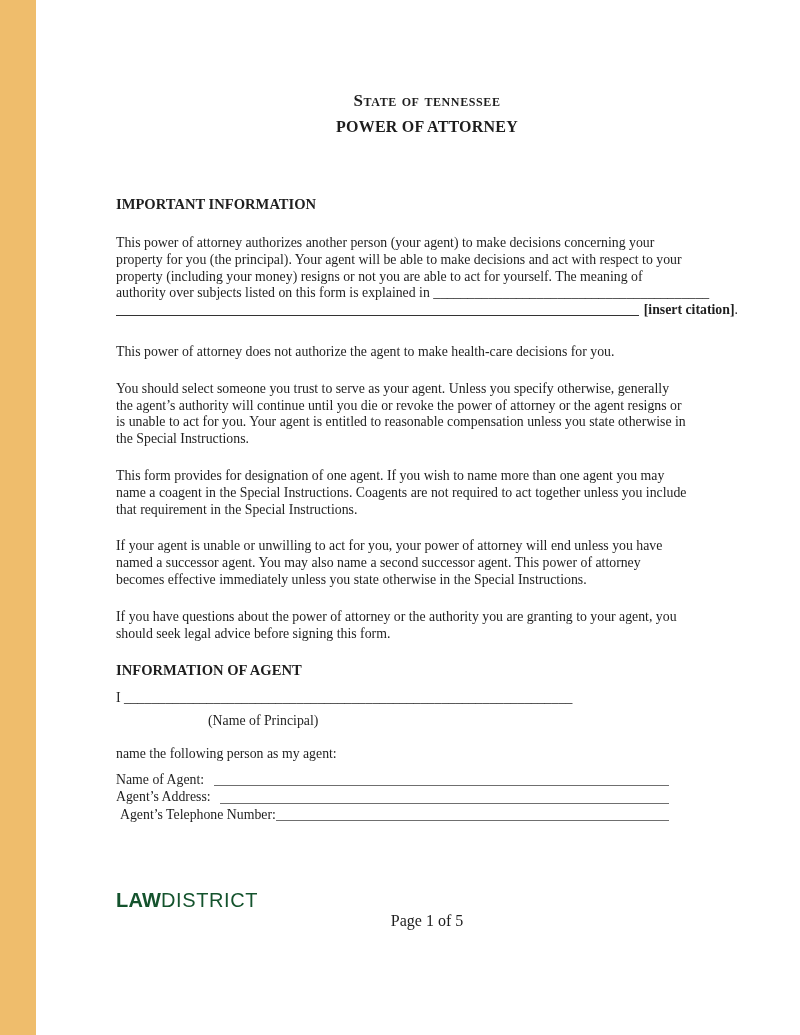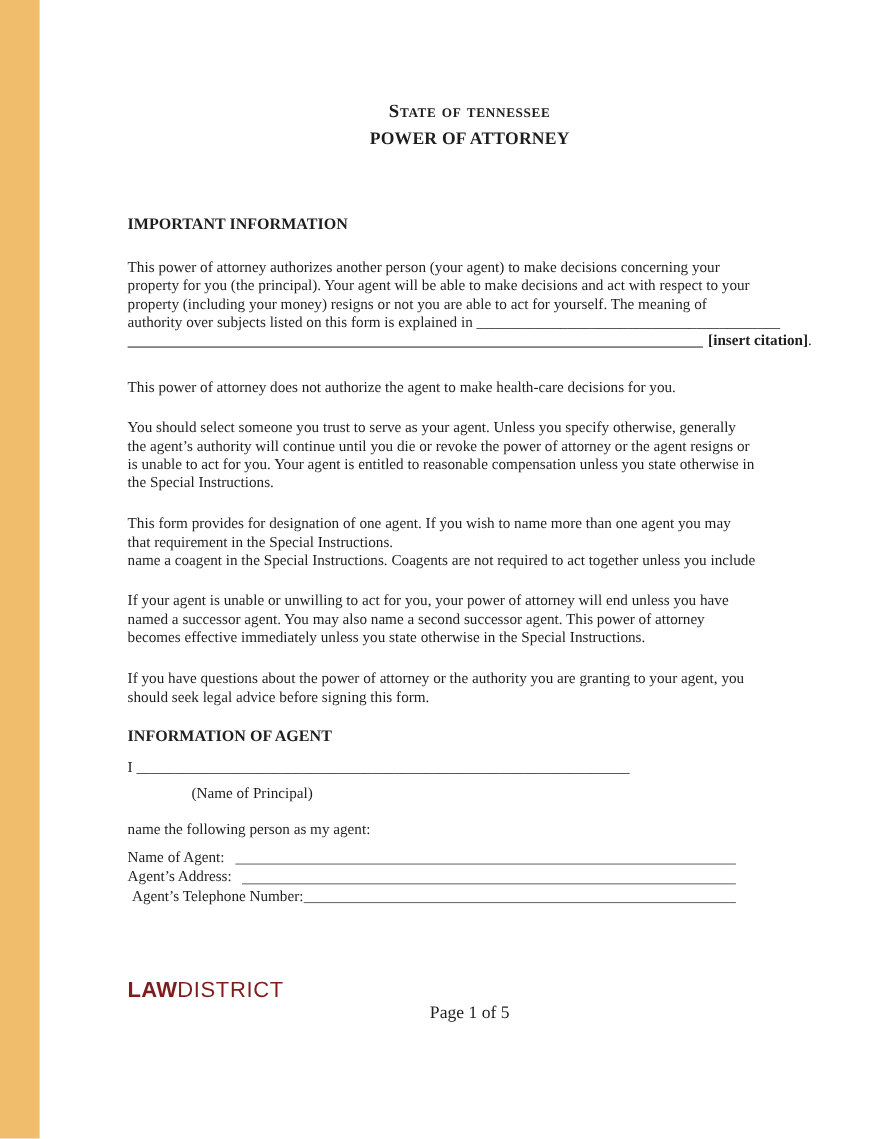--- a/index.html
+++ b/index.html
@@ -33,32 +33,32 @@
   }
   .h { font-weight: bold; font-size: 14.6px; line-height: 17px; }
   #h-important { margin-top: 56px; }
   .para { margin: 0 0 20px 0; }
   #p1 { margin-top: 22px; margin-bottom: 25px; }
   .citeline { display: flex; align-items: flex-end; line-height: 16.8px; height: 16.8px; }
   .citeline .rule { flex: 1; border-bottom: 1.2px solid #333333; margin-bottom: 3px; margin-right: 5px; }
   .cite-bold { font-weight: bold; }
   #h-designation { margin-top: 14px; }
   .principal-line { margin-top: 10px; line-height: 17px; white-space: pre; }
-  .principal-caption { margin: 6px 0 0 58px; line-height: 17px; }
+  .principal-caption { margin: 6px 0 0 92px; line-height: 17px; }
   .agent-intro { margin-top: 17px; line-height: 16.8px; }
   .fields { width: 553px; margin-top: 8px; }
   .frow { display: flex; line-height: 17.3px; height: 17.3px; }
   .frow .flabel { white-space: pre; }
   .frow .fline { flex: 1; border-bottom: 1.3px solid #6f6f6f; margin-bottom: 2px; }
   .frow.gap .fline { margin-left: 6px; }
   .frow.indent .flabel { padding-left: 4px; }
   .footer-logo {
     margin-top: 66px;
     font-family: "Liberation Sans", sans-serif;
-    font-size: 20px; color: #7f1d1d; line-height: 22px;
+    font-size: 20px; color: #14532d; line-height: 22px;
   }
   .logo-law { font-weight: bold; letter-spacing: 0.2px; }
   .logo-district { font-weight: normal; letter-spacing: 0.6px; }
   .pagenum { text-align: center; margin-top: 1px; line-height: 17px; font-size: 16px; }
 </style>
 </head>
 <body>
 
 <div class="stripe"></div>
 
@@ -91,22 +91,22 @@
 
   <div class="para">
       <div class="ln">You should select someone you trust to serve as your agent. Unless you specify otherwise, generally</div>
       <div class="ln">the agent’s authority will continue until you die or revoke the power of attorney or the agent resigns or</div>
       <div class="ln">is unable to act for you. Your agent is entitled to reasonable compensation unless you state otherwise in</div>
       <div class="ln">the Special Instructions.</div>
     </div>
 
   <div class="para">
       <div class="ln">This form provides for designation of one agent. If you wish to name more than one agent you may</div>
+      <div class="ln">name a coagent in the Special Instructions. Coagents are not required to act together unless you include</div>
       <div class="ln">that requirement in the Special Instructions.</div>
-      <div class="ln">name a coagent in the Special Instructions. Coagents are not required to act together unless you include</div>
     </div>
 
   <div class="para">
       <div class="ln">If your agent is unable or unwilling to act for you, your power of attorney will end unless you have</div>
       <div class="ln">named a successor agent. You may also name a second successor agent. This power of attorney</div>
       <div class="ln">becomes effective immediately unless you state otherwise in the Special Instructions.</div>
     </div>
 
   <div class="para">
       <div class="ln">If you have questions about the power of attorney or the authority you are granting to your agent, you</div>

